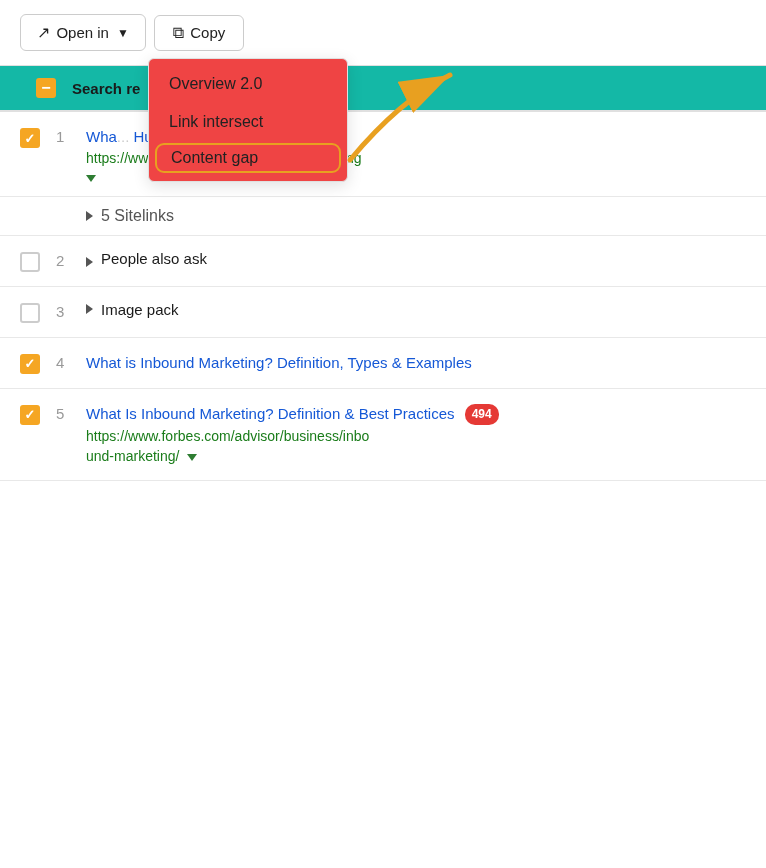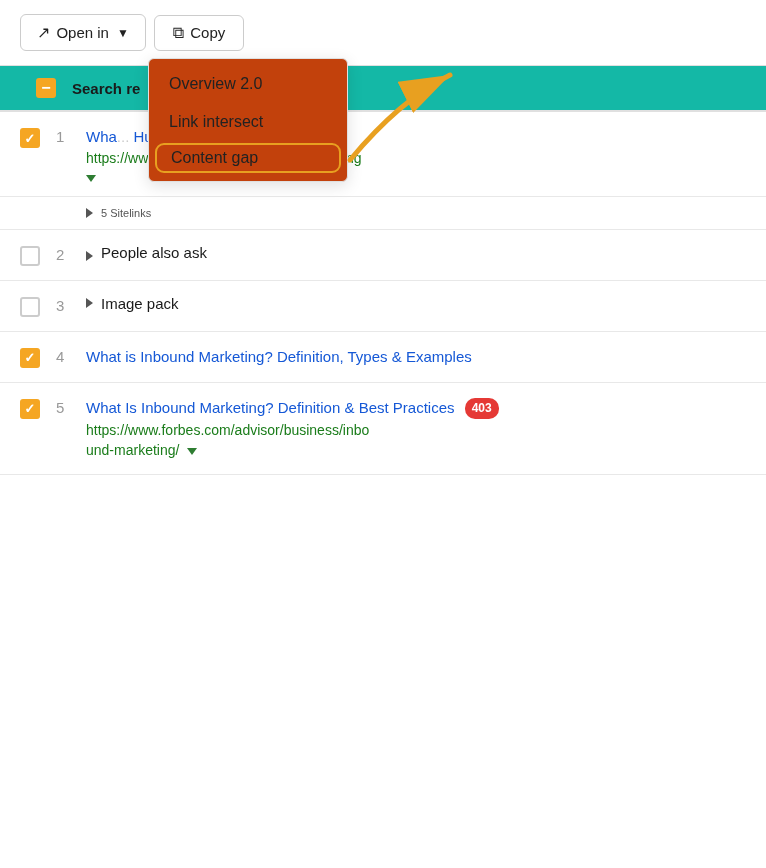--- a/index.html
+++ b/index.html
@@ -67,21 +67,21 @@
     }
     .btn-copy .icon-copy {
       font-size: 16px;
     }
 
     
     .dropdown-menu {
       position: absolute;
       top: 58px;
       left: 148px;
-      background: #c2410c;
+      background: #ef4444;
       border: 1px solid #e0e0e0;
       border-radius: 6px;
       box-shadow: 0 4px 16px rgba(0,0,0,0.12);
       z-index: 100;
       min-width: 200px;
       padding: 6px 0;
     }
     .dropdown-item {
       padding: 10px 20px;
       font-size: 16px;
@@ -220,21 +220,21 @@
       border-bottom: 5px solid transparent;
       border-left: 7px solid #555;
       display: inline-block;
     }
     .sitelinks-row {
       display: flex;
       align-items: center;
       gap: 8px;
       padding: 10px 20px 10px 86px;
       border-bottom: 1px solid #e8e8e8;
-      font-size: 11px;
+      font-size: 16px;
       color: #555;
       cursor: pointer;
     }
     .badge-403 {
       display: inline-flex;
       align-items: center;
       justify-content: center;
       background: #e53935;
       color: #fff;
       font-size: 12px;
@@ -345,19 +345,19 @@
 </div>
 
 <div class="result-row">
   <div class="checkbox-area">
     <div class="checkbox checked"></div>
   </div>
   <div class="row-num">5</div>
   <div class="row-content">
     <a class="row-title">
       What Is Inbound Marketing? Definition &amp; Best Practices
-      <span class="badge-403">403</span>
+      <span class="badge-403">494</span>
     </a>
     <div class="row-url">https://www.forbes.com/advisor/business/inbo<br>und-marketing/
       <span class="triangle-down" style="margin-left:4px;"></span>
     </div>
   </div>
 </div>
 
 </body></html>

